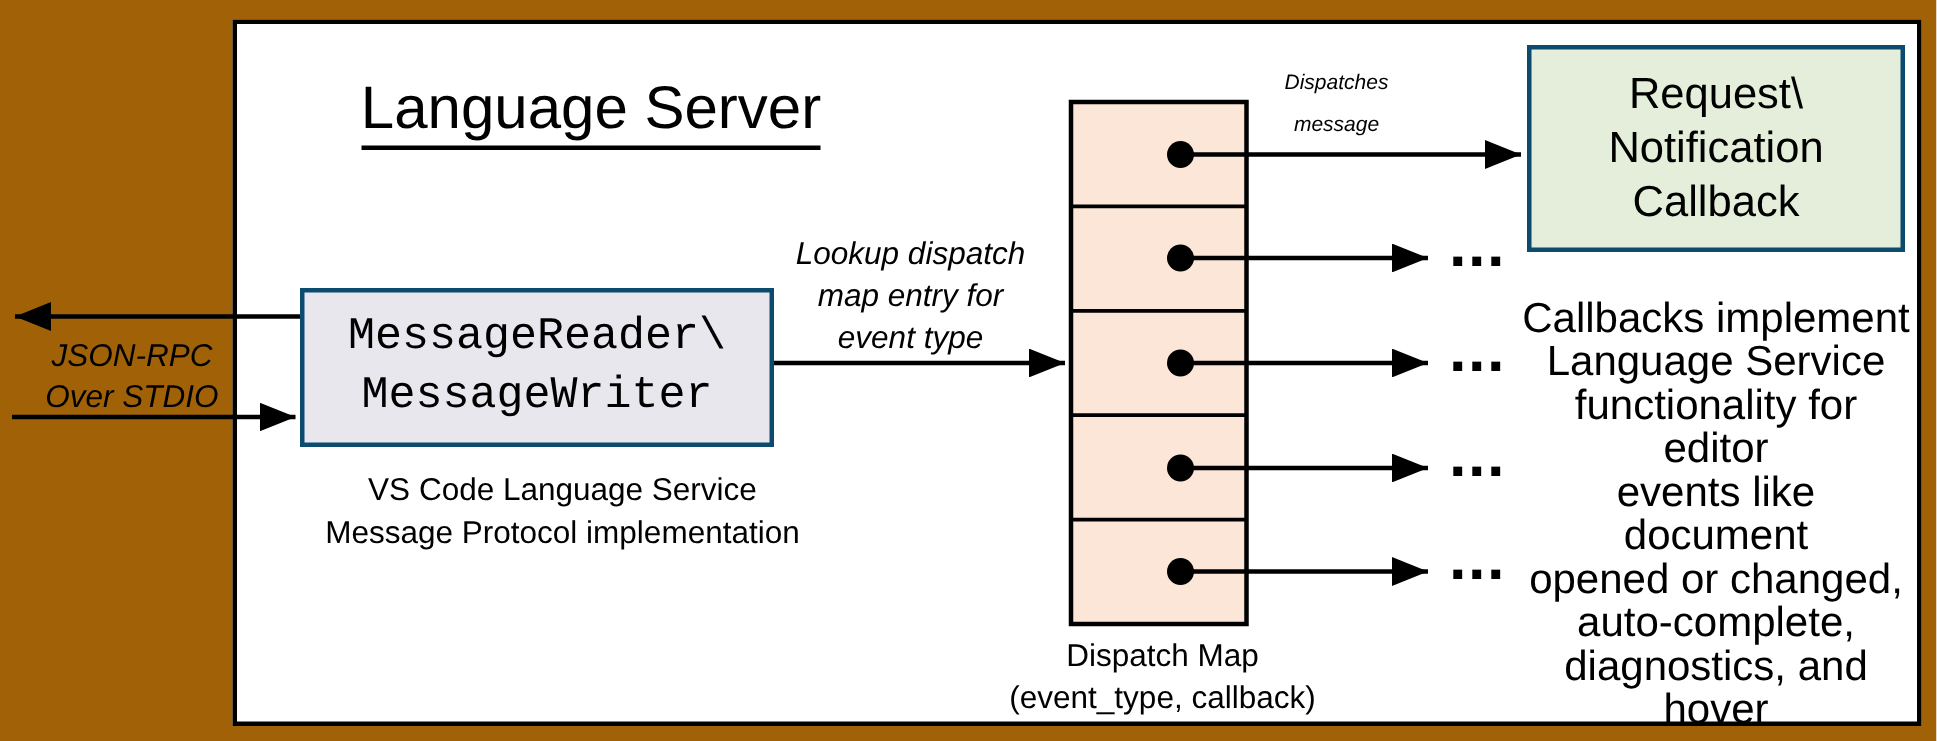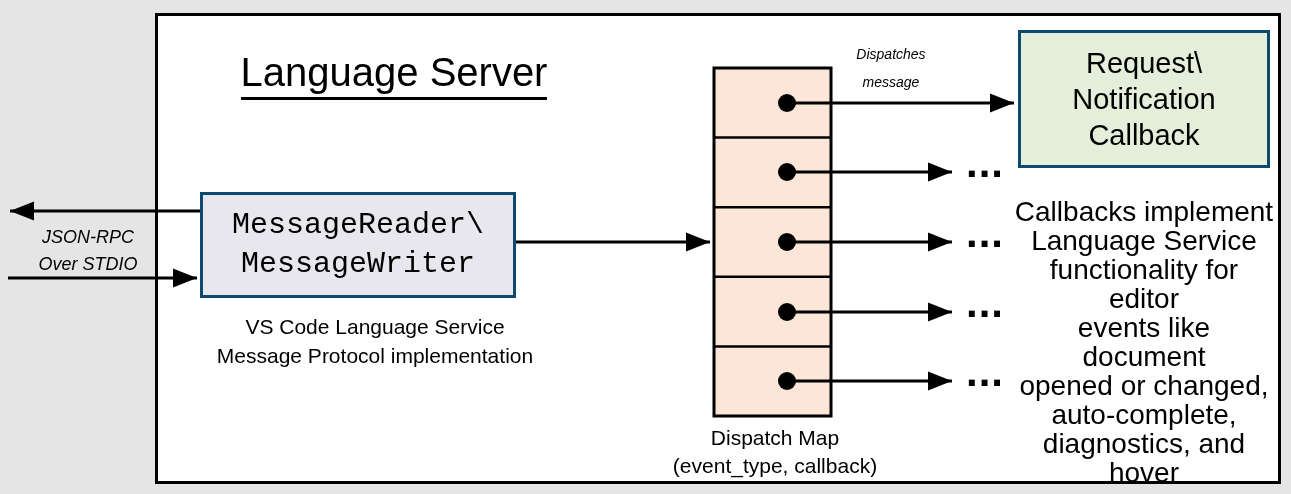--- a/index.html
+++ b/index.html
@@ -1,17 +1,17 @@
 <!DOCTYPE html>
 <html><head>
 <meta charset="utf-8">
 <style>
   html,body{margin:0;padding:0;background:#ffffff;}
   #stage{
-    position:relative;width:1291px;height:494px;background:#e5e5e5;
+    position:relative;width:1291px;height:494px;background:#a16207;
     font-family:"Liberation Sans", sans-serif;color:#000;overflow:hidden;
   }
   .abs{position:absolute;}
   .pre{white-space:pre-line;}
   .ctr{text-align:center;}
   .it{font-style:italic;}
   #outer-box{
     left:155px;top:13px;width:1126px;height:471px;
     border:3px solid #000;box-sizing:border-box;background:#fff;
   }
@@ -25,21 +25,21 @@
     display:flex;align-items:center;justify-content:center;
   }
   #reader-box{
     left:200px;top:192px;width:316px;height:106px;
     background:#e8e7ee;font-size:30px;line-height:1.3;font-family:Liberation Mono, monospace;
   }
   #reader-caption{
     left:186px;top:312px;width:378px;font-size:21px;line-height:29px;
   }
   #stdio-label{
-    left:10px;top:224px;width:156px;font-size:18px;line-height:27px;font-style:italic;
+    left:10px;top:224px;width:156px;font-size:21px;line-height:27px;font-style:italic;
   }
   #lookup-label{
     left:512px;top:156px;width:190px;font-size:21px;line-height:28px;
   }
   #dispatch-label{
     left:810px;top:40px;width:162px;font-size:14px;line-height:28px;
   }
   #callback-box{
     left:1018px;top:30px;width:252px;height:138px;
     background:#e4eeda;font-size:29px;line-height:1.25;
@@ -65,20 +65,23 @@
 
   <div id="stdio-label" class="abs pre ctr it">JSON-RPC
 Over STDIO</div>
 
   <div id="reader-box" class="abs node ctr pre" style="background-color: rgb(232, 231, 238);">MessageReader\
 MessageWriter</div>
 
   <div id="reader-caption" class="abs pre ctr">VS Code Language Service
 Message Protocol implementation</div>
 
+  <div id="lookup-label" class="abs pre ctr it">Lookup dispatch
+map entry for
+event type</div>
 
   <div id="dispatch-label" class="abs pre ctr it">Dispatches
 message</div>
 
   <div id="callback-box" class="abs node ctr pre" style="background-color: rgb(228, 238, 218);">Request\
 Notification
 Callback</div>
 
   <div id="callbacks-note" class="abs pre ctr">Callbacks implement
 Language Service

